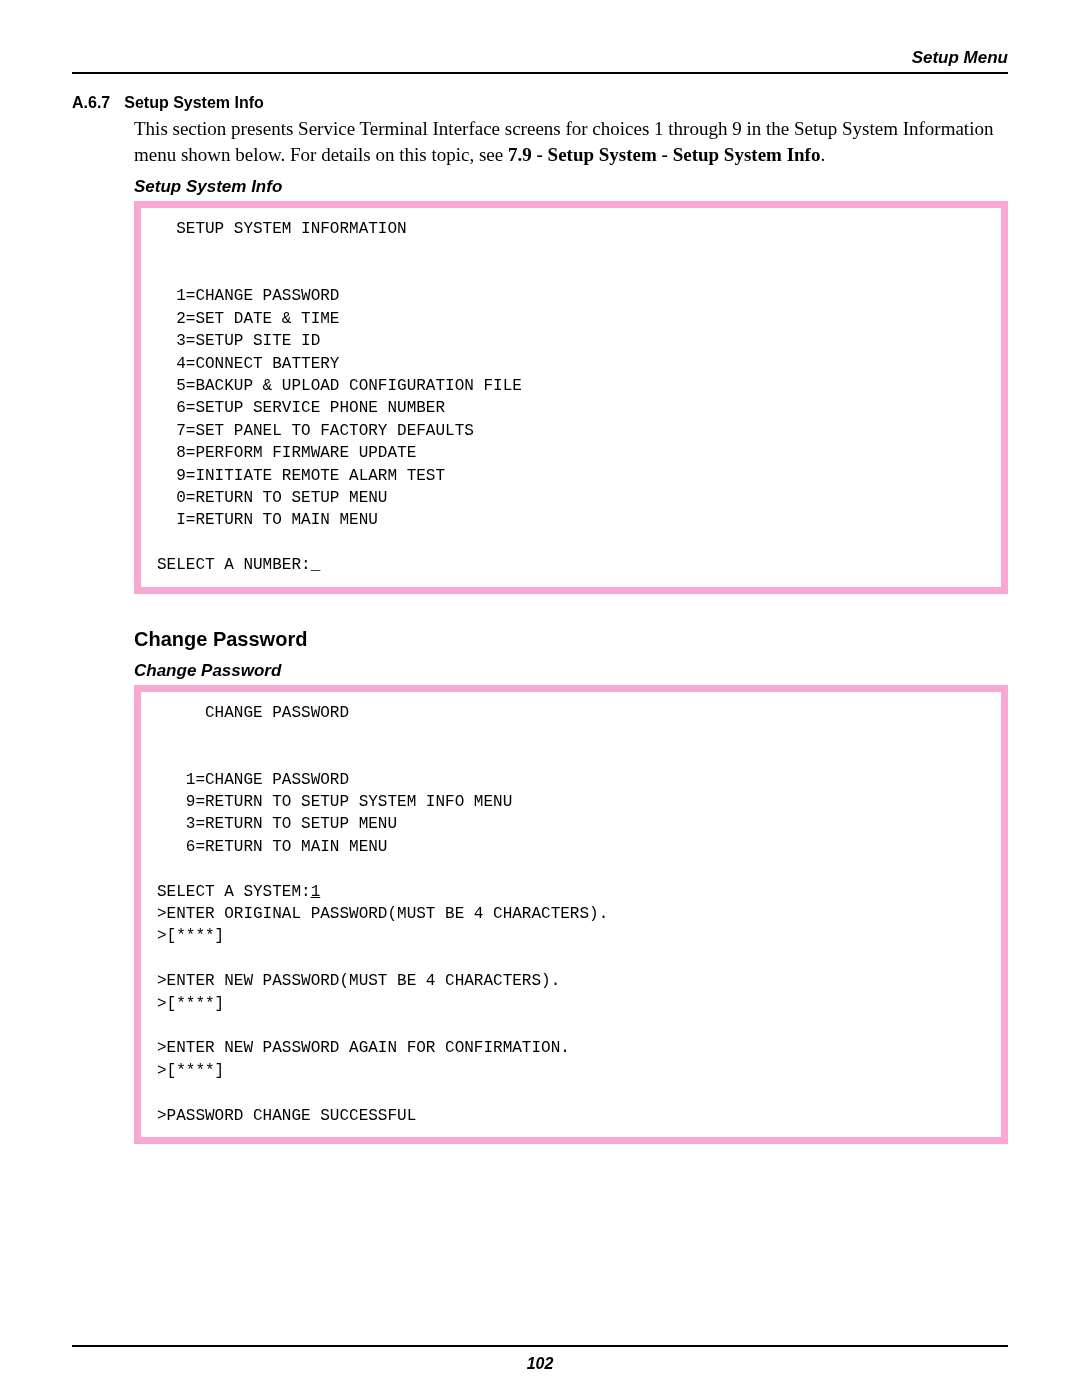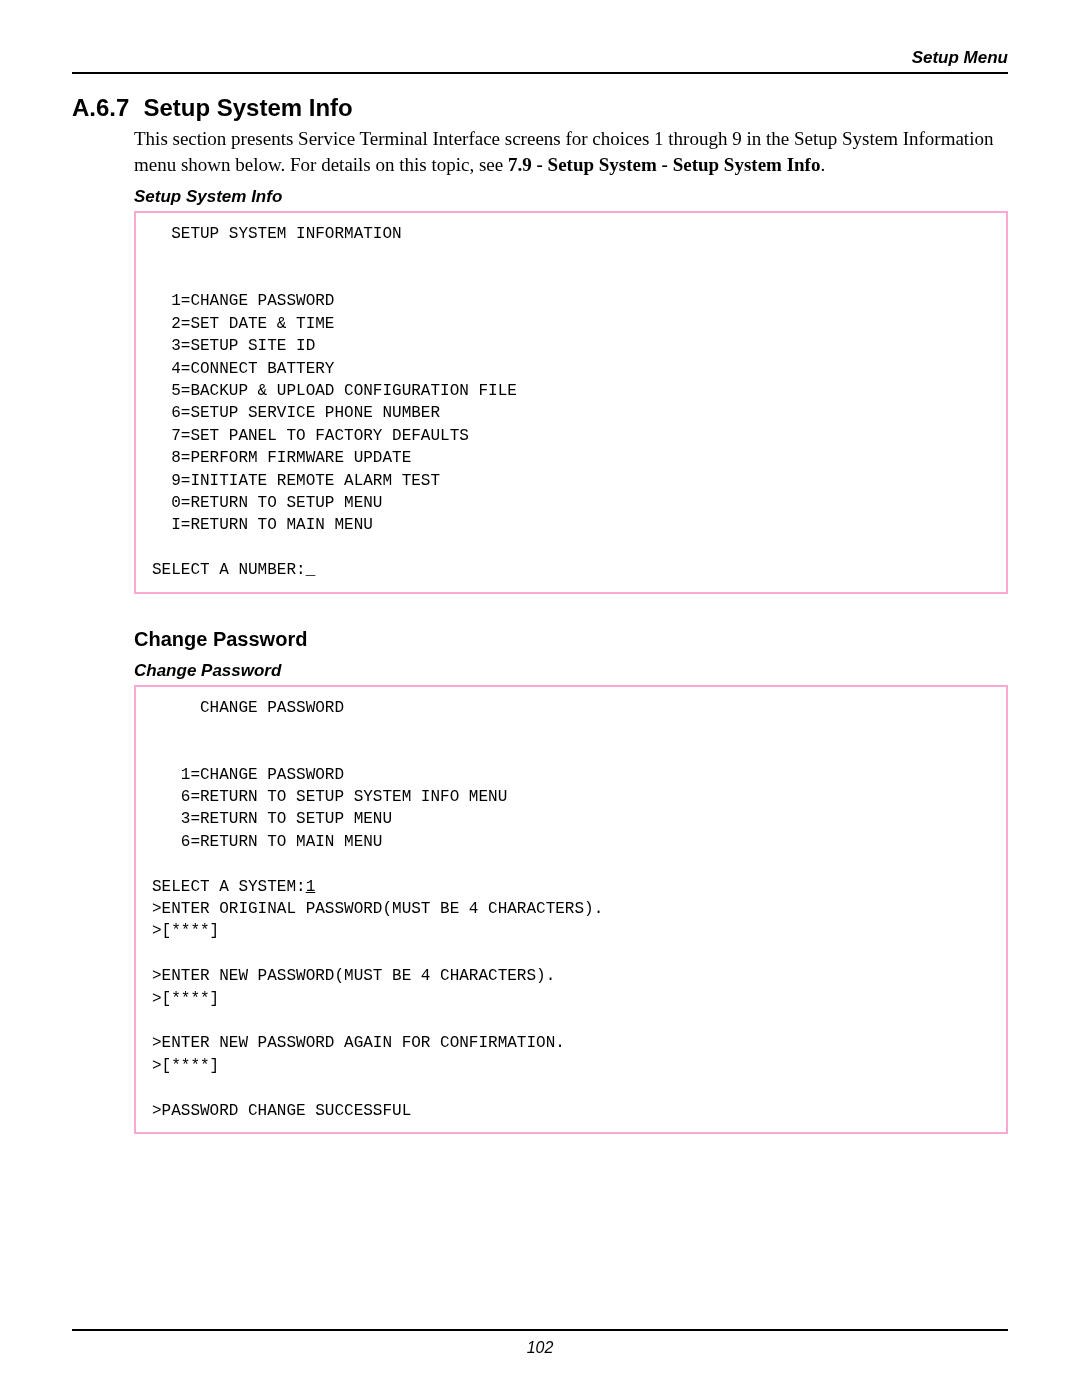--- a/index.html
+++ b/index.html
@@ -7,21 +7,21 @@
     padding: 0;
     background: #fff;
     font-family: "Times New Roman", Times, serif;
     color: #000;
   }
   .page {
     width: 1080px;
     min-height: 1397px;
     margin: 0 auto;
     box-sizing: border-box;
-    padding: 48px 72px 40px 72px;
+    padding: 48px 72px 24px 72px;
     position: relative;
     display: flex;
     flex-direction: column;
   }
   .header-row {
     display: flex;
     justify-content: flex-end;
     font-family: Arial, Helvetica, sans-serif;
     font-weight: bold;
     font-style: italic;
@@ -34,21 +34,21 @@
     margin: 0 0 20px 0;
   }
   .hr-bottom {
     border: 0;
     border-top: 2px solid #000;
     margin: 10px 0 8px 0;
   }
   .section-heading {
     font-family: Arial, Helvetica, sans-serif;
     font-weight: bold;
-    font-size: 24px;
+    font-size: 16px;
     margin: 4px 0 4px 0;
   }
   .section-heading .num {
     margin-right: 14px;
   }
   .indented {
     margin-left: 62px;
   }
   .para {
     font-size: 19px;
@@ -56,37 +56,37 @@
     margin: 2px 0 10px 0;
   }
   .caption {
     font-family: Arial, Helvetica, sans-serif;
     font-weight: bold;
     font-style: italic;
     font-size: 17px;
     margin: 10px 0 4px 0;
   }
   .terminal-box {
-    border: 2px solid #f9a8d4;
+    border: 7px solid #f9a8d4;
     padding: 10px 16px 10px 16px;
     font-family: "Courier New", Courier, monospace;
     font-size: 16px;
     line-height: 1.4;
     white-space: pre;
   }
   .sub-heading {
     font-family: Arial, Helvetica, sans-serif;
     font-weight: bold;
     font-size: 20px;
     margin: 34px 0 2px 0;
   }
   .page-number {
     text-align: center;
     font-family: Arial, Helvetica, sans-serif;
-    font-weight: normal;
+    font-weight: bold;
     font-style: italic;
     font-size: 16px;
     margin-top: 4px;
   }
   .content {
     flex: 1 1 auto;
   }
   .underline {
     text-decoration: underline;
   }
@@ -131,21 +131,21 @@
 <span>SELECT A NUMBER:_</span></div>
 
       <div class="sub-heading">Change Password</div>
 
       <div class="caption">Change Password</div>
 
       <div class="terminal-box"><span>     CHANGE PASSWORD</span>
 
 
 <span>   1=CHANGE PASSWORD</span>
-<span>   6=RETURN TO SETUP SYSTEM INFO MENU</span>
+<span>   9=RETURN TO SETUP SYSTEM INFO MENU</span>
 <span>   3=RETURN TO SETUP MENU</span>
 <span>   6=RETURN TO MAIN MENU</span>
 
 <span>SELECT A SYSTEM:</span><span class="underline">1</span>
 <span>&gt;ENTER ORIGINAL PASSWORD(MUST BE 4 CHARACTERS).</span>
 <span>&gt;[****]</span>
 
 <span>&gt;ENTER NEW PASSWORD(MUST BE 4 CHARACTERS).</span>
 <span>&gt;[****]</span>
 

